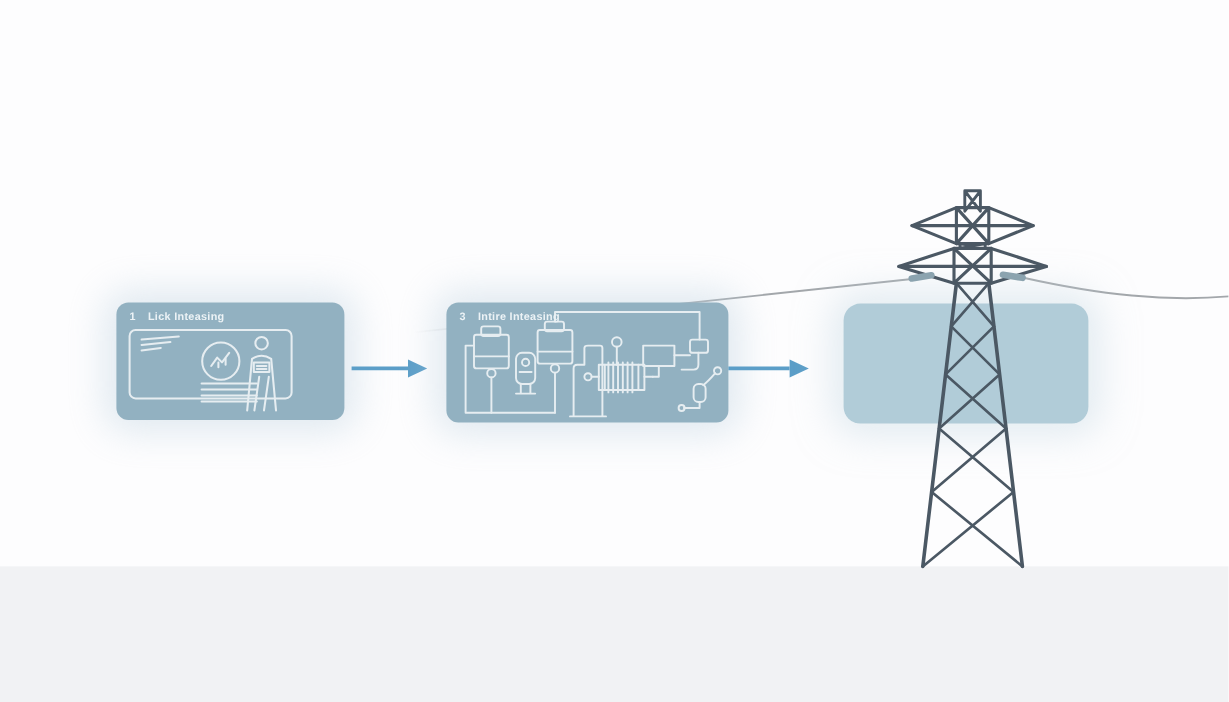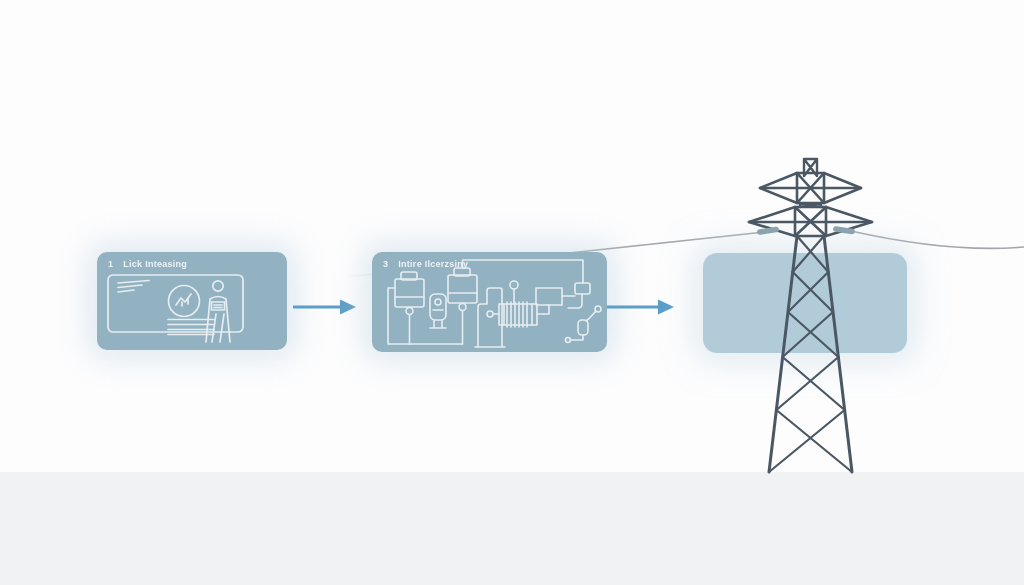--- a/index.html
+++ b/index.html
@@ -75,21 +75,21 @@
   </section>
 
   <svg class="abs" style="left:290px;top:297px;width:70px;height:20px" viewBox="0 0 70 20">
     <line x1="3" y1="10" x2="50" y2="10" stroke-width="3.2" stroke="#5b9ec8"></line>
     <polygon points="50,2.5 66,10 50,17.5" fill="#5b9ec8"></polygon>
   </svg>
 
   <section class="card" style="left:372px;top:252px;width:235px;height:100px;">
     <div class="card-title">
       <span>3</span>
-      <span>Intire Ilcerzsiny</span>
+      <span>Intire Inteasing</span>
     </div>
     <svg class="art" width="235" height="100" viewBox="0 0 235 100">
       <g stroke="#ebf1f4" stroke-width="1.6" fill="none" stroke-linecap="round" stroke-linejoin="round" opacity="0.95">
         <g>
           <path d="M23,36 H16 V92 H90.5"></path>
           <rect x="29" y="20" width="16" height="8" rx="2"></rect>
           <rect x="23" y="27" width="29" height="28" rx="2"></rect>
           <path d="M23,45 H52"></path>
           <circle cx="37.5" cy="59" r="3.5"></circle>
           <path d="M37.5,62.5 V92"></path>

